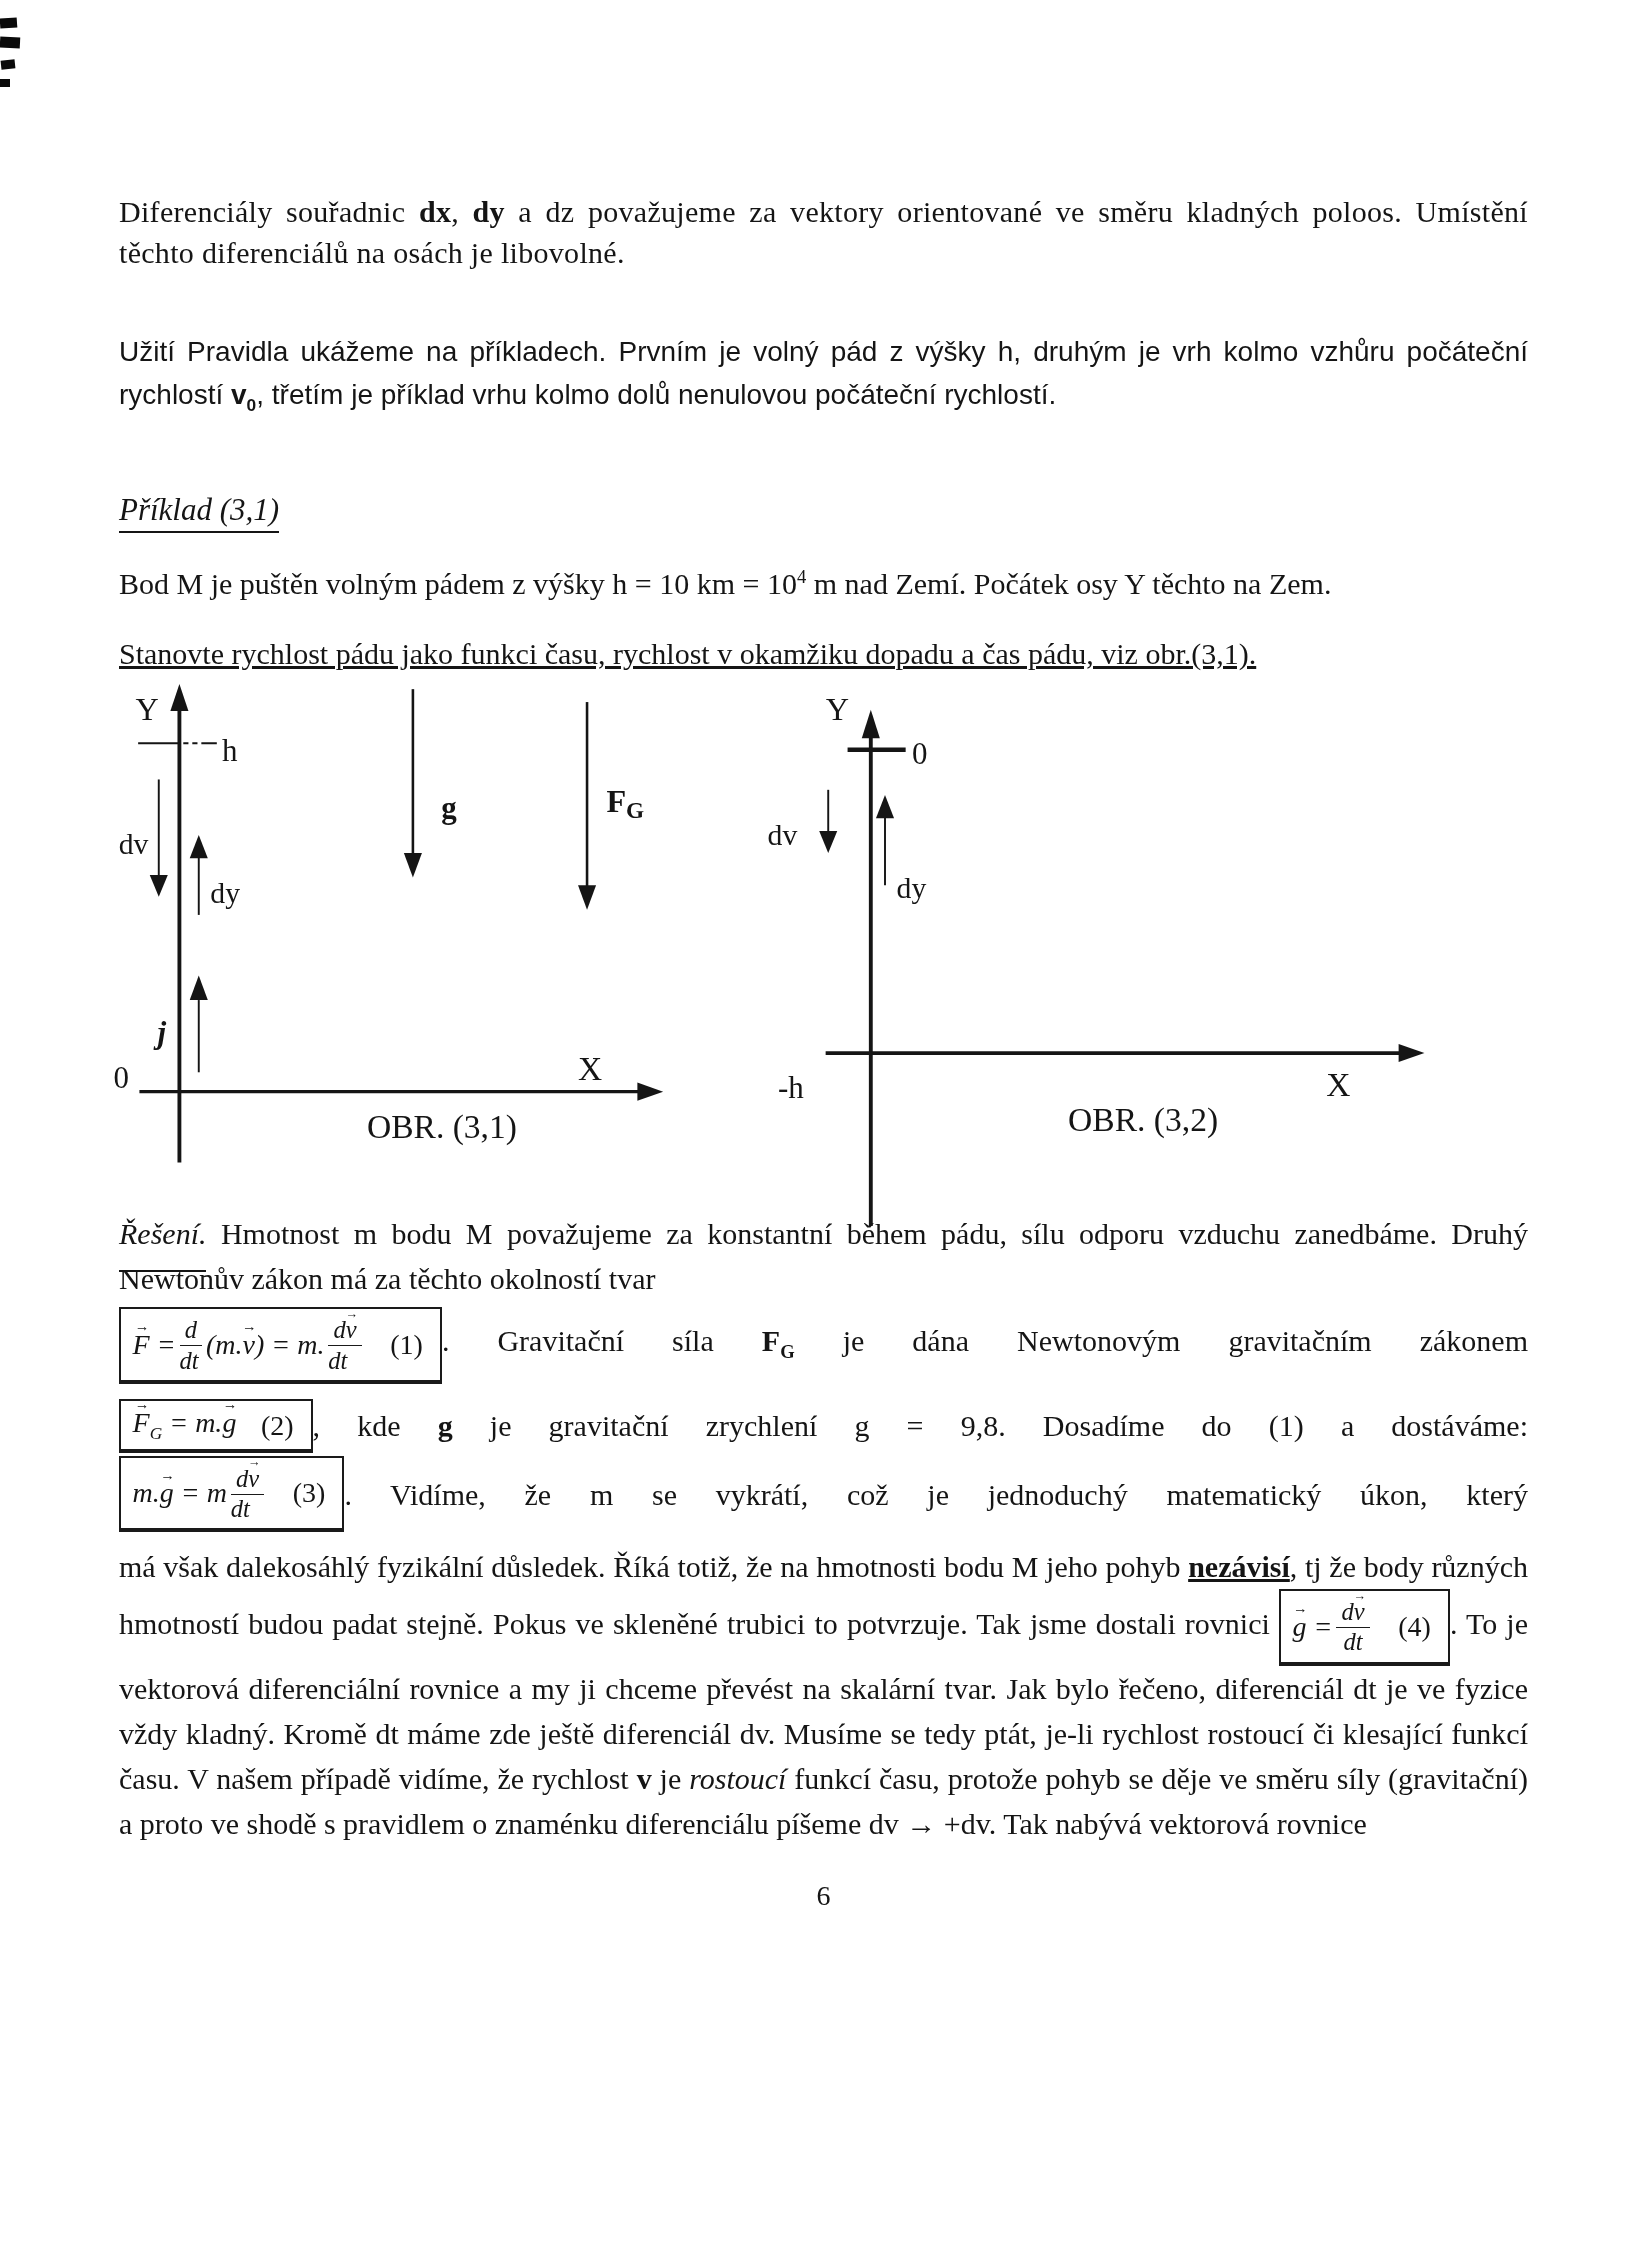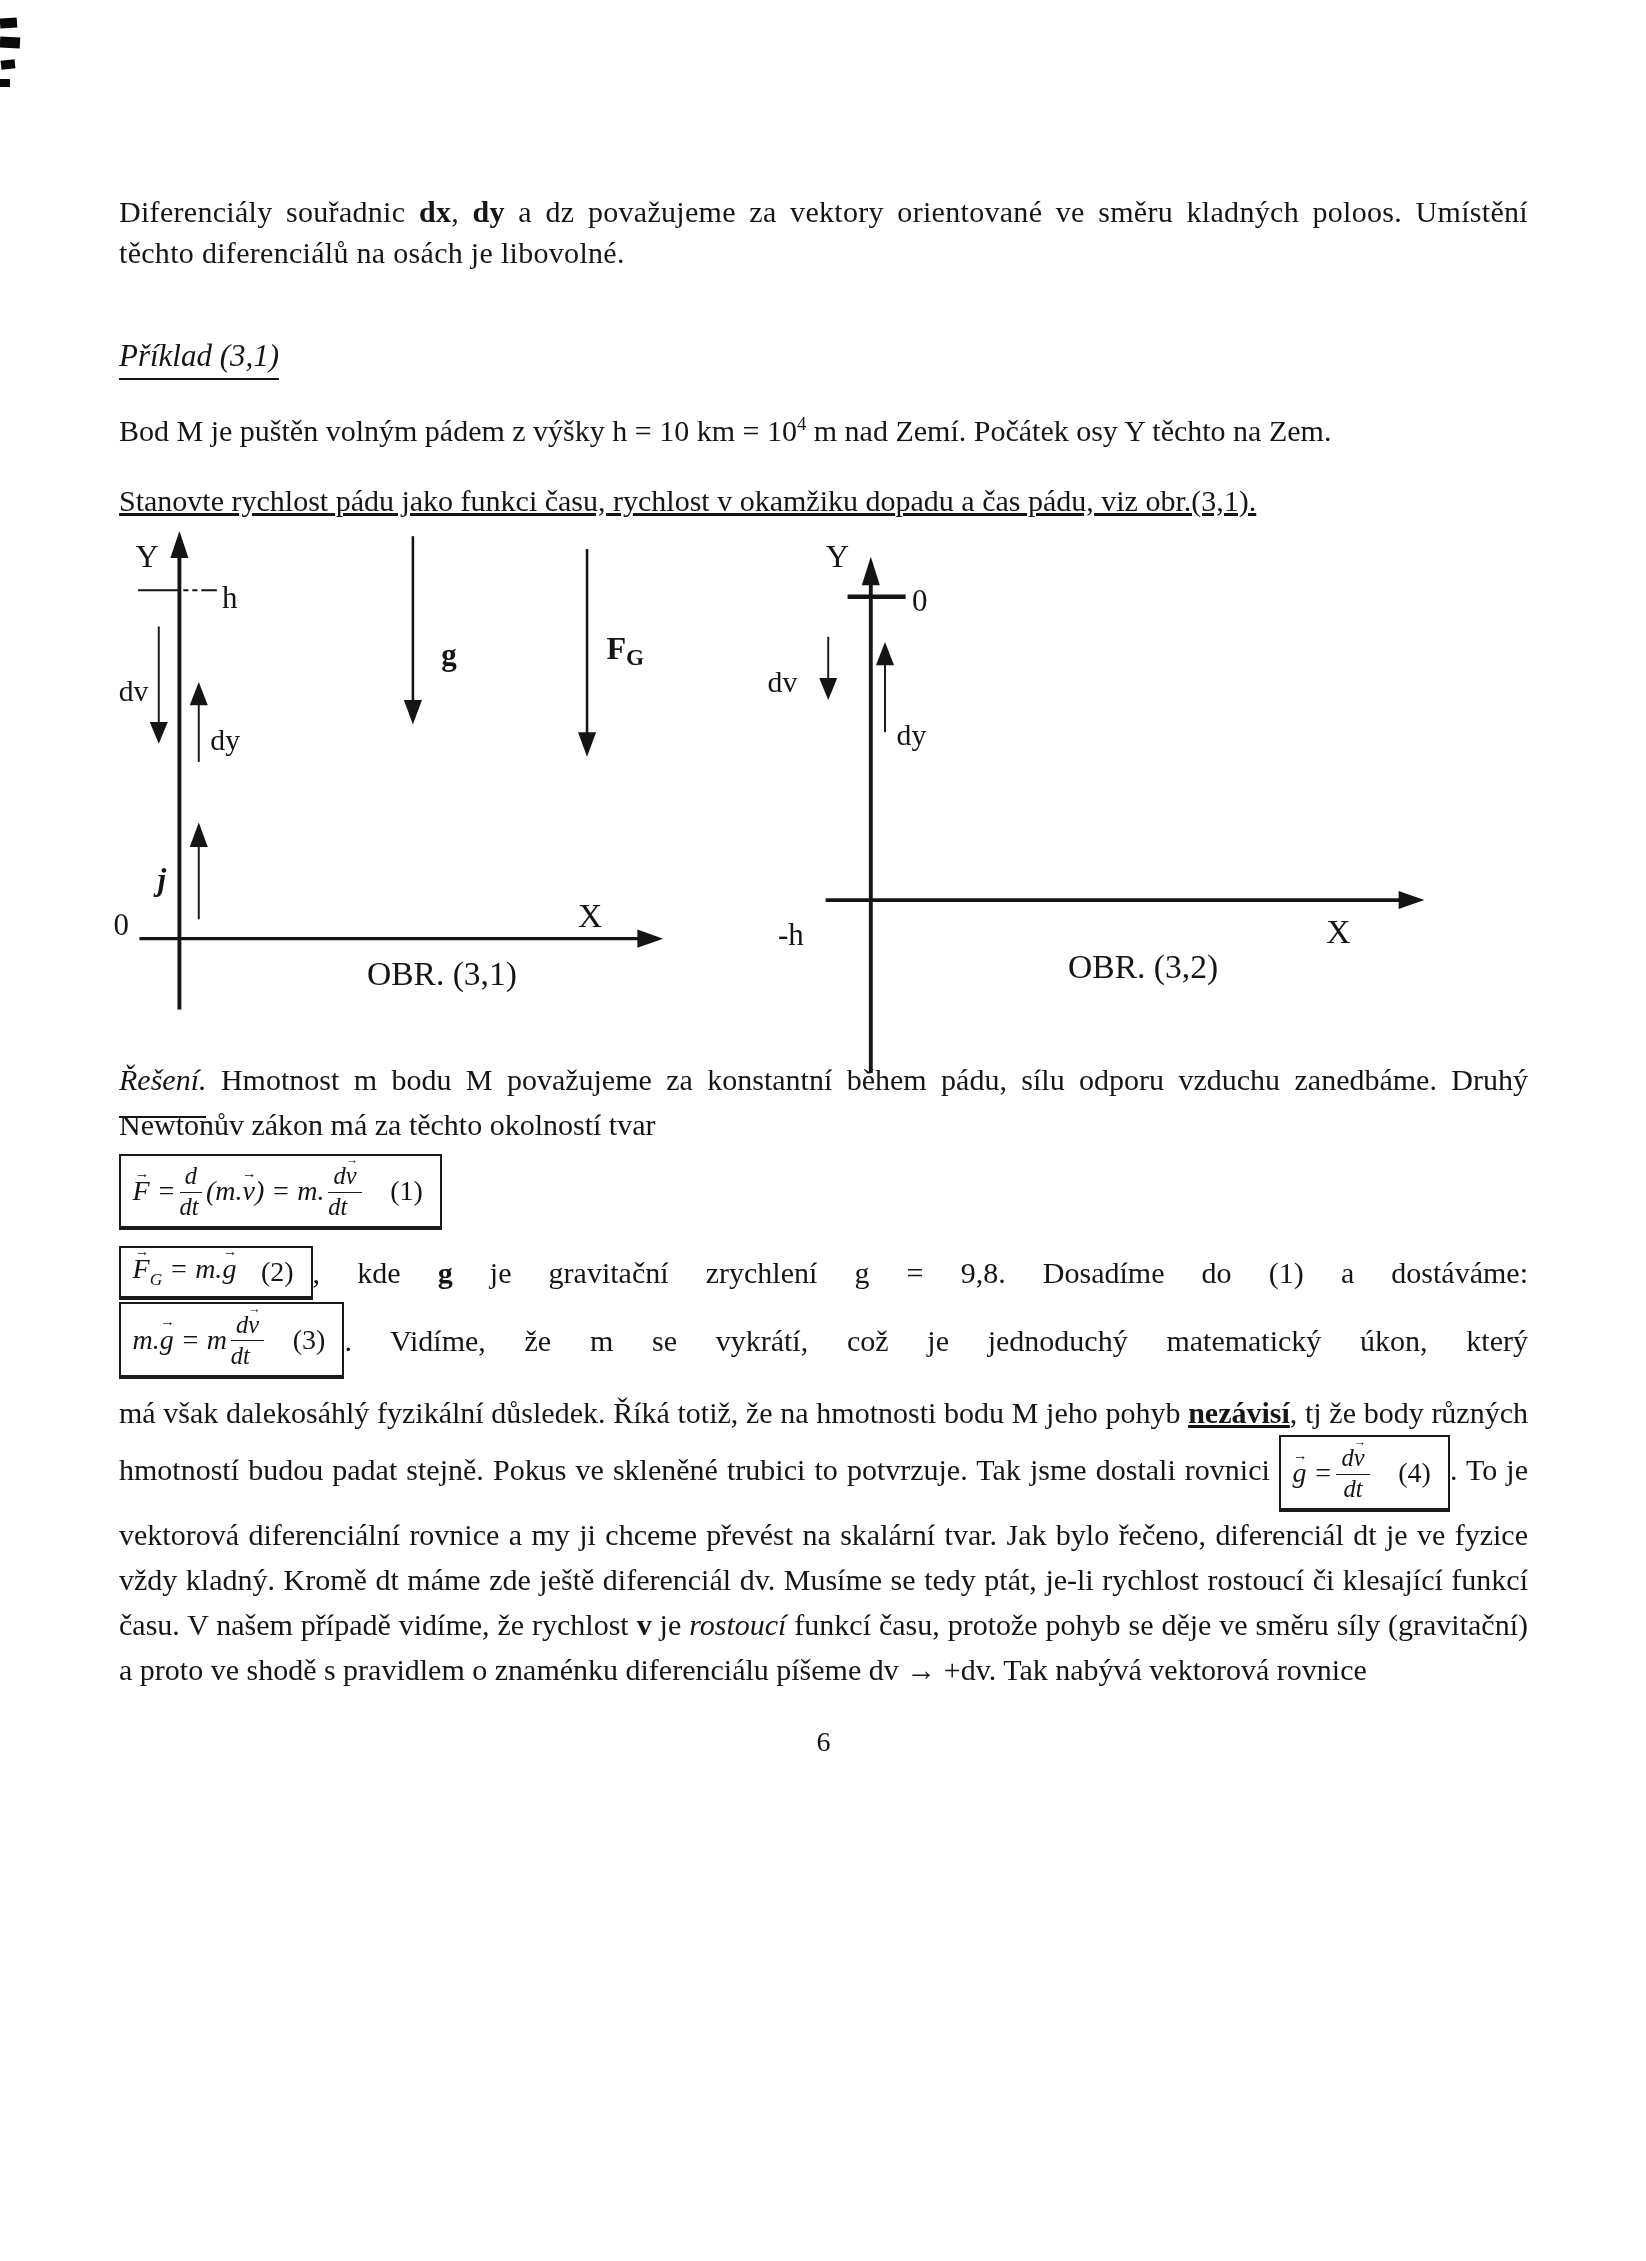--- a/index.html
+++ b/index.html
@@ -68,20 +68,21 @@
 
 <div class="page">
 
   <div class="artifact a1"></div>
   <div class="artifact a2"></div>
   <div class="artifact a3"></div>
   <div class="artifact a4"></div>
 
   <p class="p1 serif j"><span>Diferenciály souřadnic </span><span style="font-weight: bold; margin-top: 32px;">dx</span><span>, </span><span style="font-weight: bold;">dy</span><span> a </span><span style="font-weight: normal;">dz</span><span> považujeme za vektory orientované ve směru kladných poloos. Umístění těchto diferenciálů na osách je libovolné.</span></p>
 
+  <p class="p2 sans j"><span>Užití Pravidla ukážeme na  příkladech. Prvním je volný pád z výšky h, druhým je vrh kolmo vzhůru počáteční rychlostí </span><span style="font-weight: bold;">v</span><sub style="font-weight: bold;">0</sub><span>, třetím je příklad vrhu kolmo dolů nenulovou počáteční rychlostí.</span></p>
 
   <h3 class="heading serif"><span class="hu">Příklad (3,1)</span></h3>
 
   <p class="p3 serif j"><span>Bod M je puštěn volným pádem z výšky h = 10 km = 10</span><sup>4</sup><span> m nad Zemí. Počátek osy Y těchto na Zem.</span></p>
 
   <p class="p4 serif j"><span>Stanovte rychlost pádu jako funkci času, rychlost v okamžiku dopadu a čas pádu, viz obr.(3,1).</span></p>
 
   <div class="figures">
 
     <svg class="fig1" width="620" height="516" viewBox="0 0 960 800">
@@ -162,21 +163,21 @@
         <span class="frac">
           <span class="num"><span>d</span></span>
           <span class="den"><span>dt</span></span>
         </span>
         <span><span>(m.</span><span class="vec" data-arrow="→">v</span><span>) = m.</span></span>
         <span class="frac">
           <span class="num"><span>d</span><span class="vec" data-arrow="→">v</span></span>
           <span class="den"><span>dt</span></span>
         </span>
         <span class="eqlabel">(1)</span>
-      </span>
+      </span><span class="aftertext"><span>. Gravitační síla </span><span style="font-weight: bold;">F</span><sub style="font-weight: bold;">G</sub><span> je dána Newtonovým gravitačním zákonem</span></span>
   </div>
 
   <div class="eqrow r2 serif">
     <span class="eqbox">
         <span><span class="vec" data-arrow="→">F</span><sub>G</sub><span> = m.</span><span class="vec" data-arrow="→">g</span></span>
         <span class="eqlabel">(2)</span>
       </span><span class="aftertext"><span>, kde </span><span style="font-weight: bold;">g</span><span> je gravitační zrychlení g = 9,8. Dosadíme do (1) a dostáváme:</span></span>
   </div>
 
   <div class="eqrow r3 serif">

